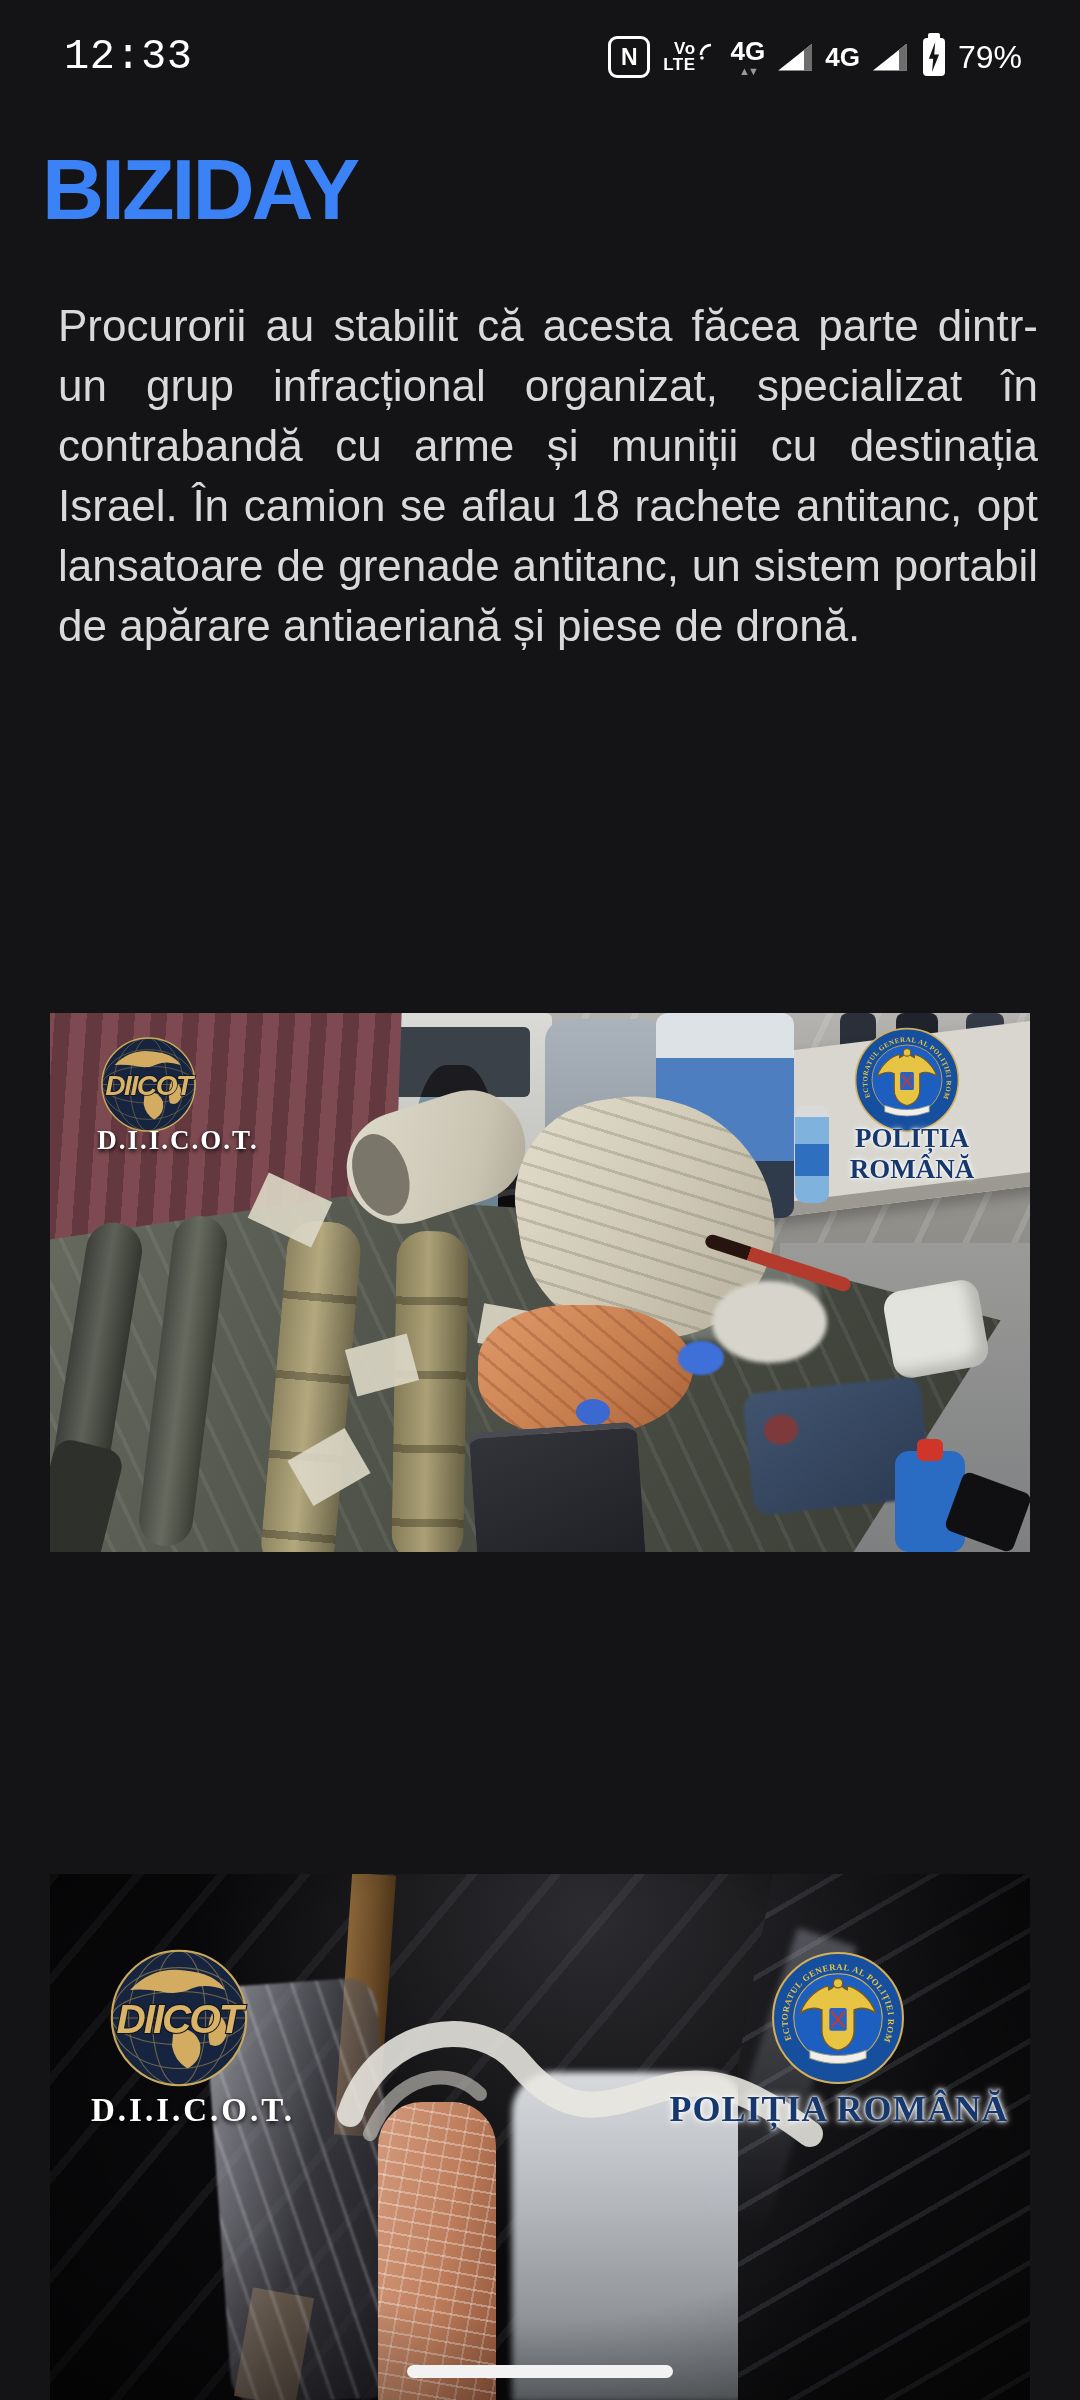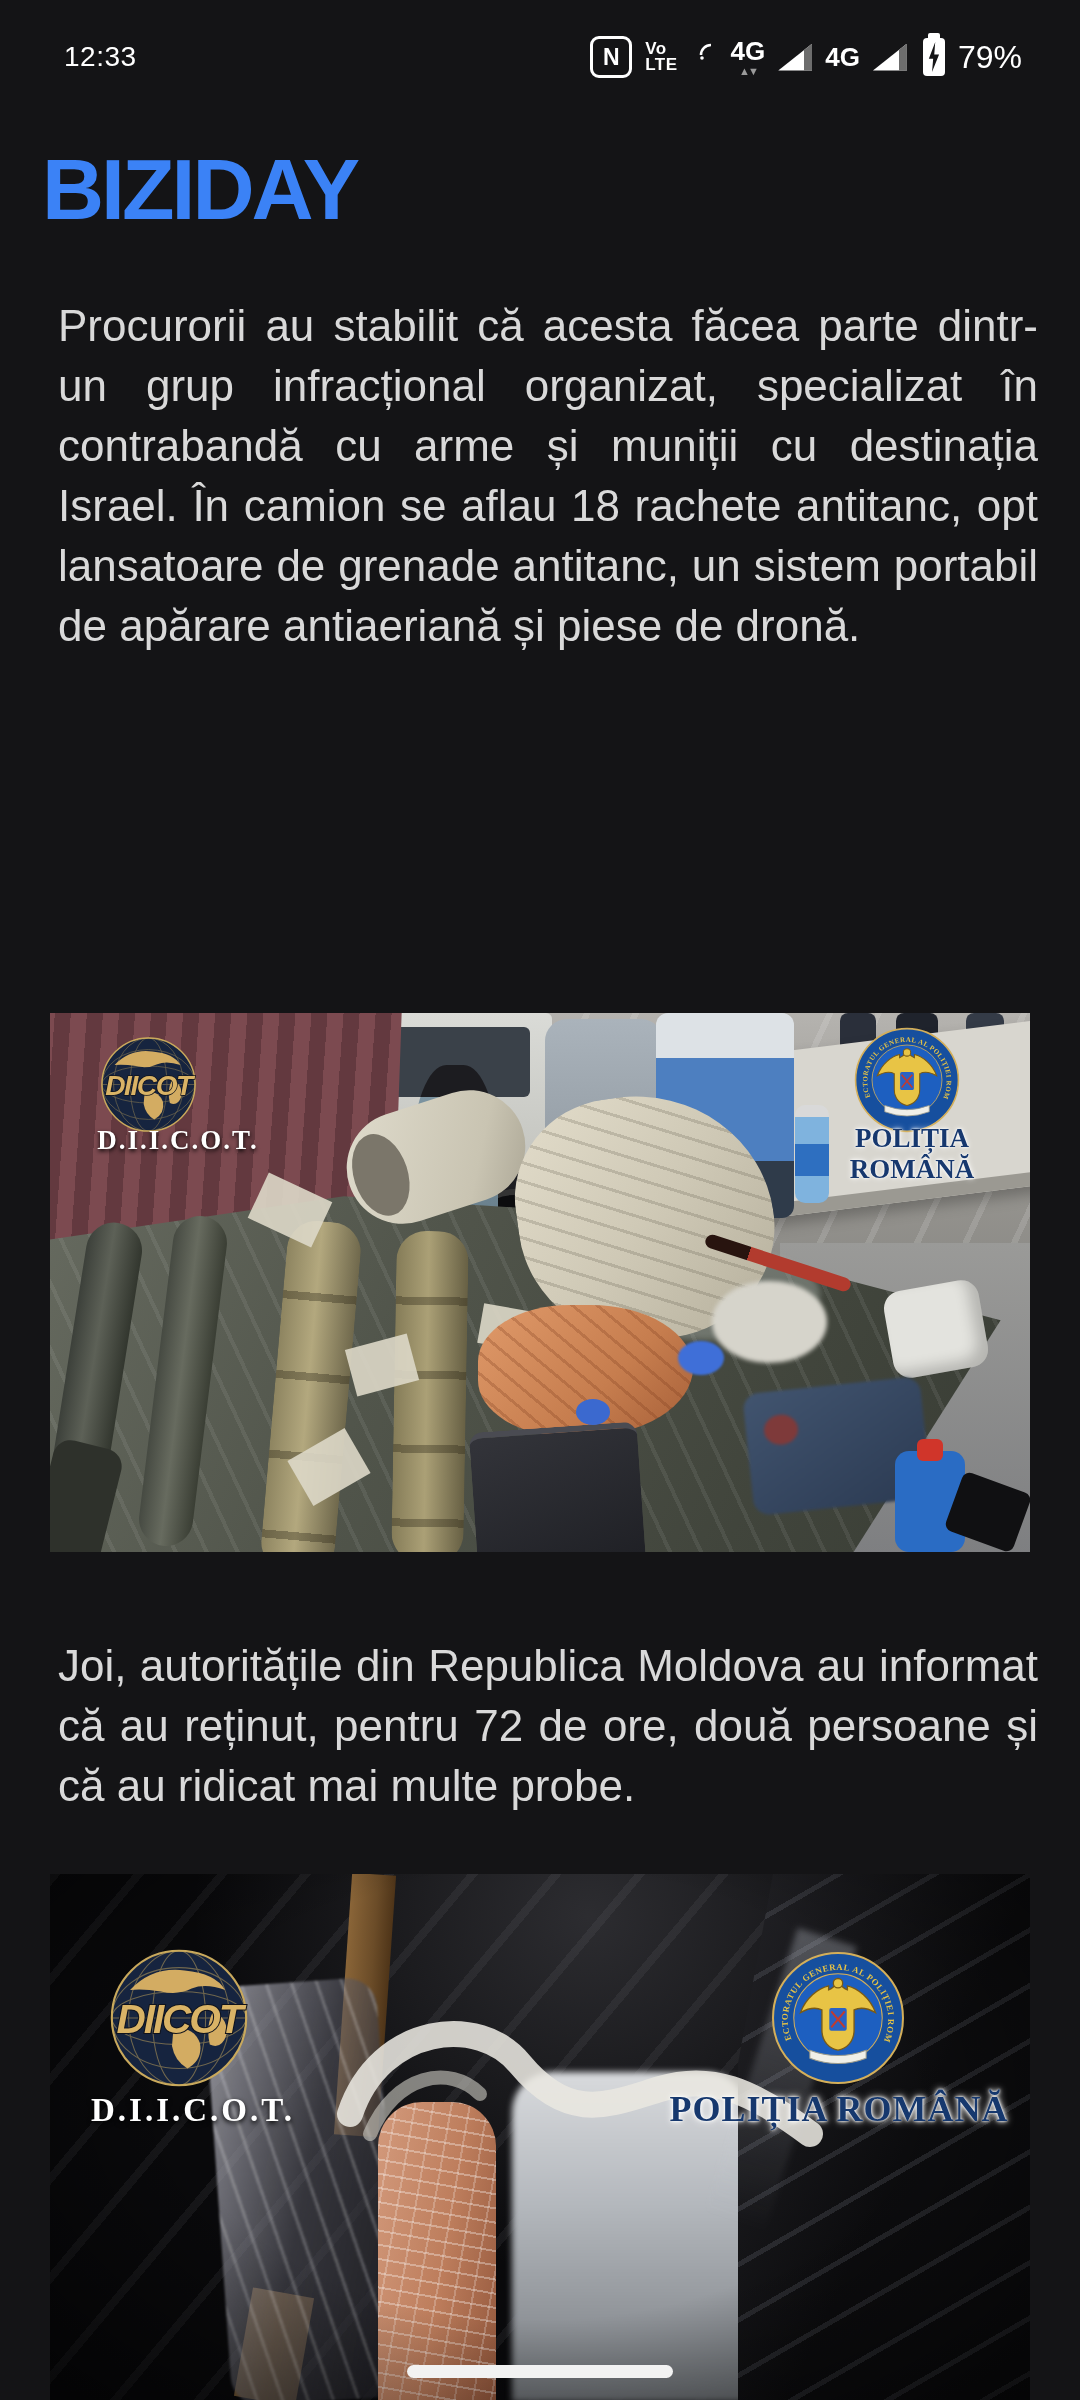--- a/index.html
+++ b/index.html
@@ -3,25 +3,25 @@
 <meta charset="utf-8">
 <style>
   html,body{margin:0;padding:0;background:#000;}
   .screen{position:relative;width:1080px;height:2400px;background:#141416;overflow:hidden;
           font-family:"Liberation Sans",sans-serif;color:#d9d9d9;}
 
   
   .status-bar{position:absolute;top:0;left:0;width:1080px;height:104px;
               display:flex;align-items:center;justify-content:space-between;
               padding:10px 58px 0 64px;box-sizing:border-box;color:#fff;}
-  .sb-time{font-size:28px;letter-spacing:0.5px;}
+  .sb-time{font-size:42px;letter-spacing:0.5px;font-family:Liberation Mono, monospace;}
   .sb-right{display:flex;align-items:center;gap:13px;}
   .nfc{width:36px;height:36px;border:3px solid #fff;border-radius:9px;
        display:flex;align-items:center;justify-content:center;font-size:23px;font-weight:bold;}
-  .volte{display:flex;align-items:flex-start;gap:20px;}
+  .volte{display:flex;align-items:flex-start;gap:2px;text-align:right;}
   .volte-txt{display:flex;flex-direction:column;font-size:17px;line-height:16px;font-weight:bold;letter-spacing:0.5px;}
   .volte-arc{margin-top:1px;}
   .netblock{display:flex;flex-direction:column;align-items:center;line-height:1;}
   .net-lbl{font-size:26px;font-weight:bold;}
   .net-arrows{font-size:11px;color:#9a9a9a;letter-spacing:-2px;margin-top:2px;}
   .tri{position:relative;width:34px;height:27px;clip-path:polygon(0 100%,100% 0,100% 100%);background:#fff;}
   .tri .tri-dim{position:absolute;right:0;top:0;width:8px;height:100%;background:#6d6d6d;}
   .bat{position:relative;width:22px;height:38px;background:#fff;border-radius:4px;margin-left:3px;}
   .bat:before{content:"";position:absolute;top:-5px;left:5px;width:12px;height:5px;background:#fff;border-radius:2px 2px 0 0;}
   .bolt{position:absolute;left:3px;top:4px;width:16px;height:30px;background:#141416;
@@ -224,21 +224,20 @@
       <div class="bat">
           <div class="bolt"></div>
         </div>
       <span class="sb-batpct">79%</span>
     </div>
   </div>
 
   <h1 class="brand">BIZIDAY</h1>
 
   <p class="para p1">Procurorii au stabilit că acesta făcea parte dintr-un grup infracțional organizat, specializat în contrabandă cu arme și muniții cu destinația Israel. În camion se aflau 18 rachete antitanc, opt lansatoare de grenade antitanc, un sistem portabil de apărare antiaeriană și piese de dronă.</p>
-  <p class="para p3">Joi, autoritățile din Republica Moldova au informat că au reținut, pentru 72 de ore, două persoane și că au ridicat mai multe probe.</p>
 
   <div class="photo photo1">
     <div class="ph1-ground"></div>
     <div class="ph1-ground-right"></div>
     <div class="ph1-person-a"></div>
     <div class="ph1-person-b"></div>
     <div class="ph1-person-c"></div>
     <div class="ph1-barrier"></div>
     <div class="ph1-cab"></div>
     <div class="ph1-cab-glass"></div>

